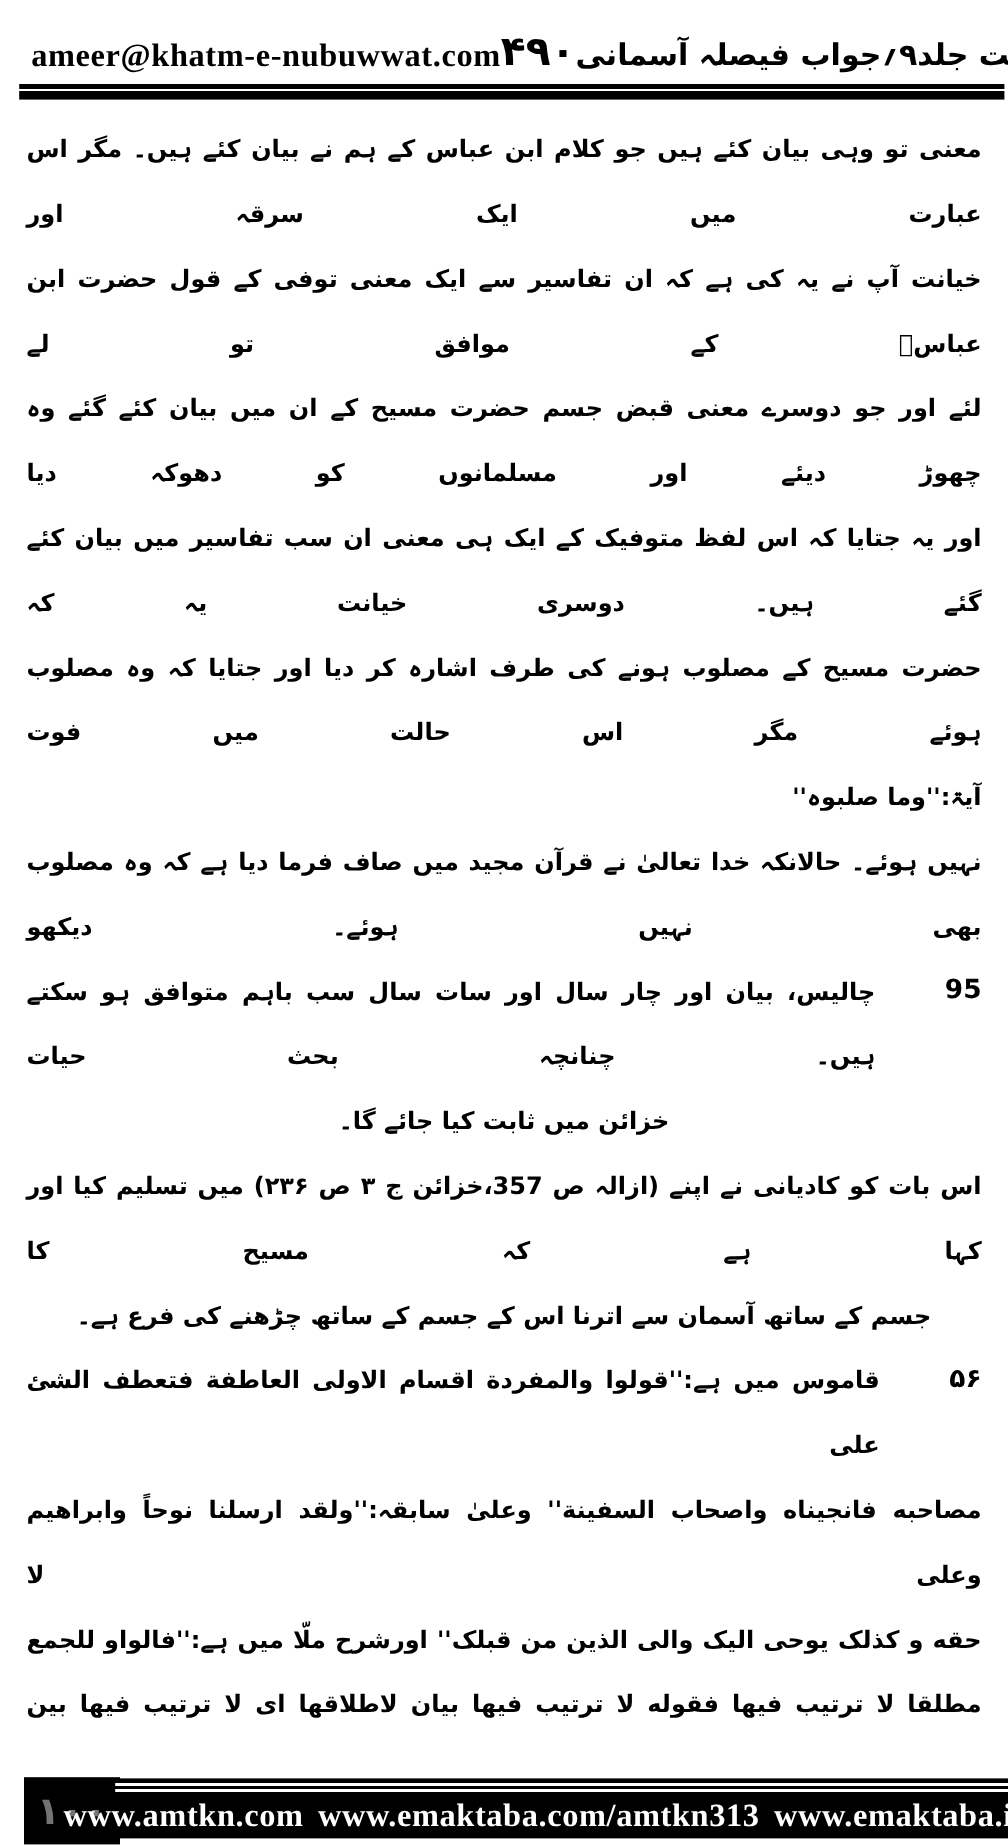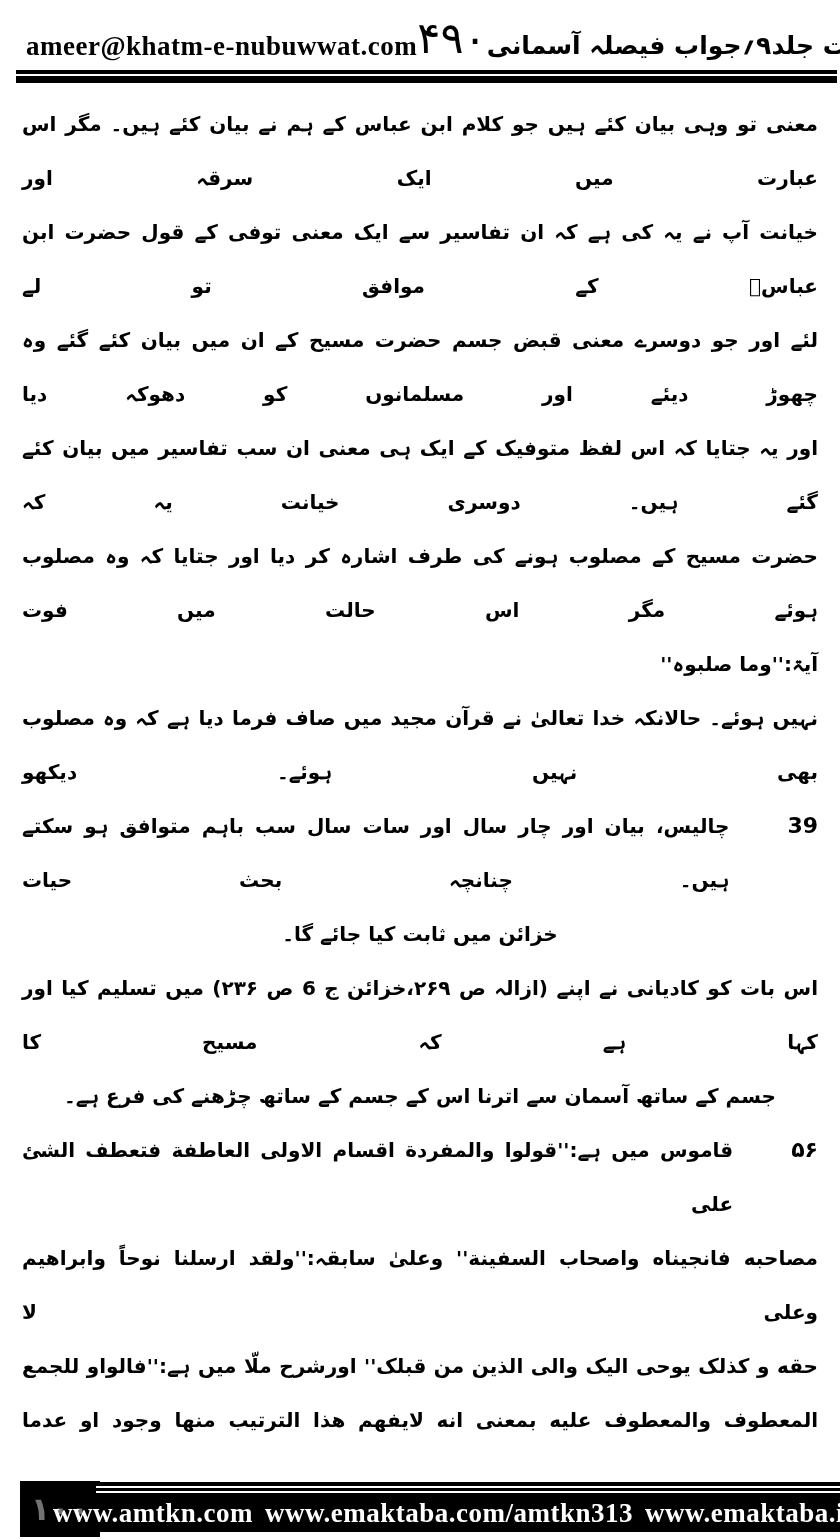--- a/index.html
+++ b/index.html
@@ -11,21 +11,21 @@
   
   .header{
     display:flex;align-items:flex-end;justify-content:space-between;
     padding:12px 10px 0 26px;height:50px;direction:ltr;
   }
   .header .email{
     font-family:"Liberation Serif",serif;font-weight:700;font-size:27px;
     letter-spacing:0.5px;white-space:nowrap;
   }
   .header .pagenum{
-    font-size:43px;font-weight:400;direction:rtl;line-height:1;
+    font-size:34px;font-weight:700;direction:rtl;line-height:1;
     padding-bottom:2px;
   }
   .header .title{
     direction:rtl;font-weight:700;font-size:25px;white-space:nowrap;
     padding-bottom:2px;
   }
   .rule{
     margin:8px 3px 0 16px;height:13px;
     background:linear-gradient(to bottom,#000 0 4px,#fff 4px 6px,#000 6px 13px);
   }
@@ -79,38 +79,39 @@
         <div class="line justify">معنی تو وہی بیان کئے ہیں جو کلام ابن عباس کے ہم نے بیان کئے ہیں۔ مگر اس عبارت میں ایک سرقہ اور</div>
         <div class="line justify">خیانت آپ نے یہ کی ہے کہ ان تفاسیر سے ایک معنی توفی کے قول حضرت ابن عباسؓ کے موافق تو لے</div>
         <div class="line justify">لئے اور جو دوسرے معنی قبض جسم حضرت مسیح کے ان میں بیان کئے گئے وہ چھوڑ دیئے اور مسلمانوں کو دھوکہ دیا</div>
         <div class="line justify">اور یہ جتایا کہ اس لفظ متوفیک کے ایک ہی معنی ان سب تفاسیر میں بیان کئے گئے ہیں۔ دوسری خیانت یہ کہ</div>
         <div class="line justify">حضرت مسیح کے مصلوب ہونے کی طرف اشارہ کر دیا اور جتایا کہ وہ مصلوب ہوئے مگر اس حالت میں فوت</div>
         <div class="line right">آیۃ:''وما صلبوہ''</div>
         <div class="line justify">نہیں ہوئے۔ حالانکہ خدا تعالیٰ نے قرآن مجید میں صاف فرما دیا ہے کہ وہ مصلوب بھی نہیں ہوئے۔ دیکھو</div>
       </div>
       <div class="para">
         <div class="line justify with-num">
-          <span class="item-num">39</span>
+          <span class="item-num">95</span>
           <span class="txt">چالیس، بیان اور چار سال اور سات سال سب باہم متوافق ہو سکتے ہیں۔ چنانچہ بحث حیات</span>
         </div>
         <div class="line center">خزائن میں ثابت کیا جائے گا۔</div>
       </div>
       <div class="para">
         <div class="line justify with-num">
-          <span class="txt">اس بات کو کادیانی نے اپنے (ازالہ ص ۲۶۹،خزائن ج 6 ص ۲۳۶) میں تسلیم کیا اور کہا ہے کہ مسیح کا</span>
+          <span class="txt">اس بات کو کادیانی نے اپنے (ازالہ ص 357،خزائن ج ۳ ص ۲۳۶) میں تسلیم کیا اور کہا ہے کہ مسیح کا</span>
         </div>
         <div class="line center">جسم کے ساتھ آسمان سے اترنا اس کے جسم کے ساتھ چڑھنے کی فرع ہے۔</div>
       </div>
       <div class="para">
         <div class="line justify with-num">
           <span class="item-num">۵۶</span>
           <span class="txt">قاموس میں ہے:''قولوا والمفردة اقسام الاولی العاطفة فتعطف الشئ علی</span>
         </div>
         <div class="line justify">مصاحبه فانجیناه واصحاب السفینة'' وعلیٰ سابقہ:''ولقد ارسلنا نوحاً وابراهیم وعلی لا</div>
         <div class="line justify">حقه و کذلک یوحی الیک والی الذین من قبلک'' اورشرح ملّا میں ہے:''فالواو للجمع</div>
+        <div class="line justify">مطلقا لا ترتیب فیها فقوله لا ترتیب فیها بیان لاطلاقها ای لا ترتیب فیها بین</div>
         <div class="line justify">المعطوف والمعطوف علیه بمعنی انه لایفهم هذا الترتیب منها وجود او عدما والفاء</div>
       </div>
     </div>
 
   <div class="footer">
     <div class="page-tab">۱۰۰</div>
     <div class="footer-bar">
       <div class="footer-links"><span>www.amtkn.com</span><span>www.emaktaba.com/amtkn313</span><span>www.emaktaba.info</span></div>
     </div>
   </div>

